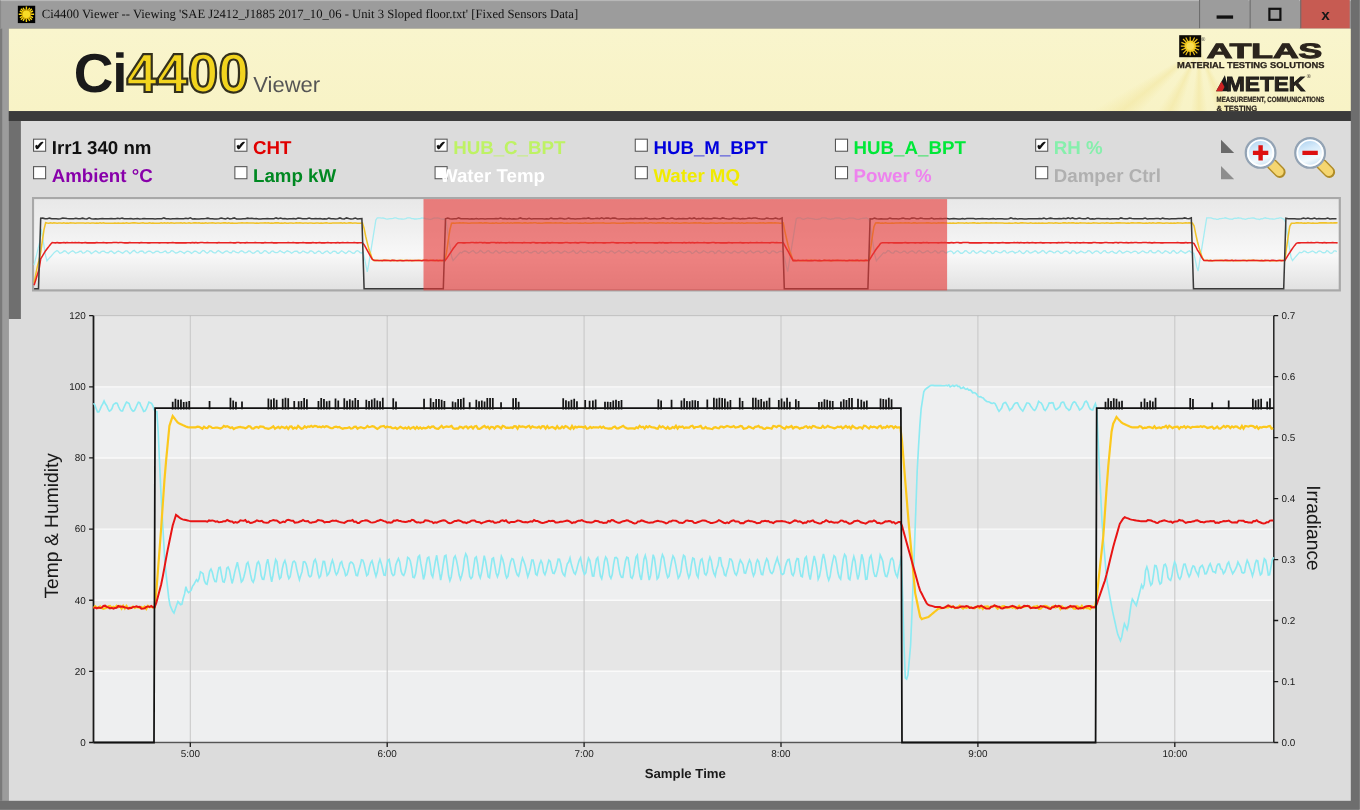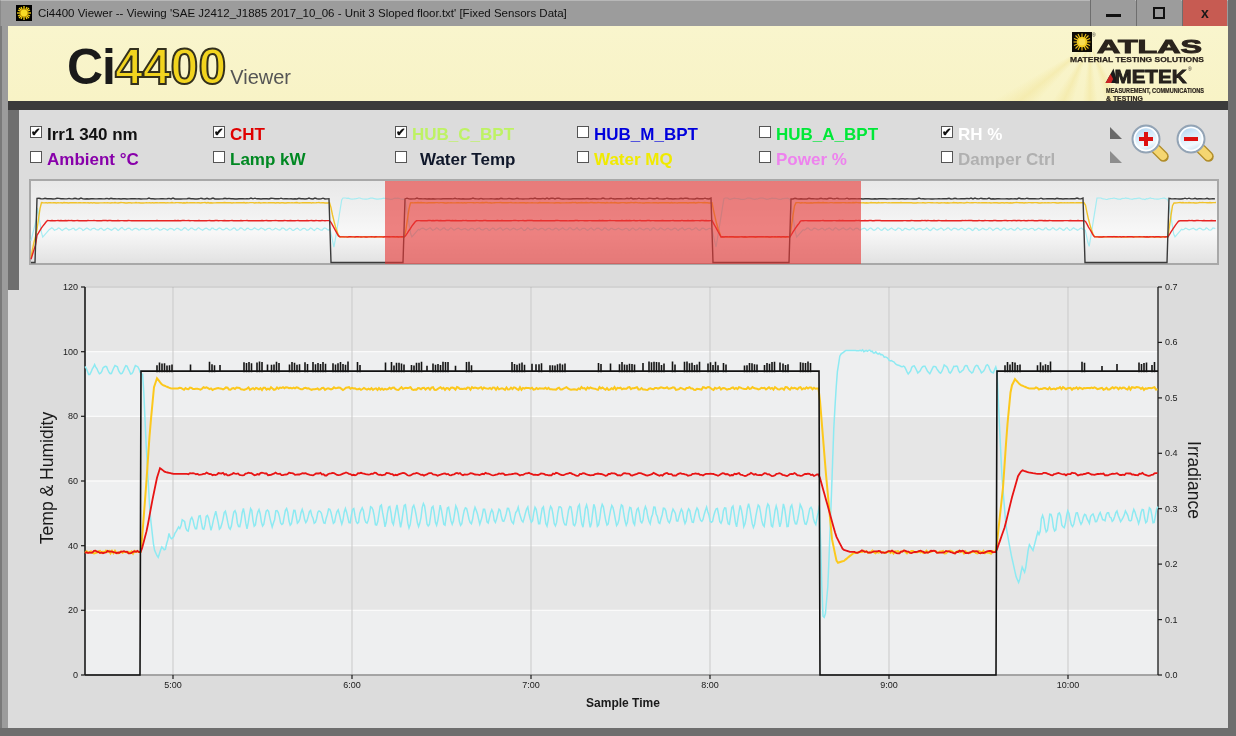--- a/index.html
+++ b/index.html
@@ -2,21 +2,21 @@
 <html><head>
 <meta charset="utf-8">
 <style>
 * { margin:0; padding:0; box-sizing:border-box; }
 html,body { width:1236px; height:736px; overflow:hidden; background:#6e6e6e;
   font-family:"Liberation Sans", sans-serif; }
 .abs { position:absolute; }
 #titlebar { left:0; top:0; width:1228px; height:26px; background:#9c9c9c;
   border-top:1px solid #b8b8b8; border-left:1px solid #8a8a8a; }
 #titletext { left:38px; top:0px; height:26px; line-height:27px; font-size:11.5px; color:#111;
-  white-space:nowrap; }
+  white-space:nowrap;font-family:Liberation Serif, serif; }
 .tbtn { top:0px; width:45px; height:26px; border-left:1px solid #6e6e6e; text-align:center; }
 .tbtn .g { position:absolute; left:0; right:0; }
 #header { left:8px; top:26px; width:1220px; height:75px;
   background:linear-gradient(180deg,#f9f5cd 0%,#f8f3c6 100%); overflow:hidden; }
 #rays { left:8px; top:26px; width:1220px; height:75px; overflow:hidden;
   background:conic-gradient(from 150deg at 1082px 18px,
     rgba(243,228,150,0) 0deg, rgba(238,220,128,0.32) 8deg, rgba(243,228,150,0) 16deg,
     rgba(243,228,150,0) 22deg, rgba(238,220,128,0.32) 30deg, rgba(243,228,150,0) 38deg,
     rgba(243,228,150,0) 46deg, rgba(238,220,128,0.32) 55deg, rgba(243,228,150,0) 64deg,
     rgba(243,228,150,0) 72deg, rgba(238,220,128,0.32) 81deg, rgba(243,228,150,0) 90deg);
@@ -104,27 +104,27 @@
     <span class="chk">✔</span>
   </div>
 <div class="cblbl abs" style="left:412px;top:125px;color:#bef264">HUB_C_BPT</div>
 <div class="cb abs" style="left:577px;top:126px"></div>
 <div class="cblbl abs" style="left:594px;top:125px;color:#0000dd">HUB_M_BPT</div>
 <div class="cb abs" style="left:759px;top:126px"></div>
 <div class="cblbl abs" style="left:776px;top:125px;color:#00e838">HUB_A_BPT</div>
 <div class="cb abs" style="left:941px;top:126px">
     <span class="chk">✔</span>
   </div>
-<div class="cblbl abs" style="left:958px;top:125px;color:#ffffff">RH %</div>
+<div class="cblbl abs" style="left:958px;top:125px;color:#86efac">RH %</div>
 <div class="cb abs" style="left:30px;top:151px"></div>
 <div class="cblbl abs" style="left:47px;top:150px;color:#8800aa">Ambient °C</div>
 <div class="cb abs" style="left:213px;top:151px"></div>
 <div class="cblbl abs" style="left:230px;top:150px;color:#008822">Lamp kW</div>
 <div class="cb abs" style="left:395px;top:151px"></div>
-<div class="cblbl abs" style="left:420px;top:150px;color:#0f172a">Water Temp</div>
+<div class="cblbl abs" style="left:400px;top:150px;color:#ffffff">Water Temp</div>
 <div class="cb abs" style="left:577px;top:151px"></div>
 <div class="cblbl abs" style="left:594px;top:150px;color:#f0ea00">Water MQ</div>
 <div class="cb abs" style="left:759px;top:151px"></div>
 <div class="cblbl abs" style="left:776px;top:150px;color:#ee82ee">Power %</div>
 <div class="cb abs" style="left:941px;top:151px"></div>
 <div class="cblbl abs" style="left:958px;top:150px;color:#b0b0b0">Damper Ctrl</div>
 
 <svg class="abs" style="left:1104px;top:120px" width="132" height="52" viewBox="0 0 132 52">
   <defs>
       <linearGradient id="lens" x1="0" y1="0" x2="0.35" y2="1">

